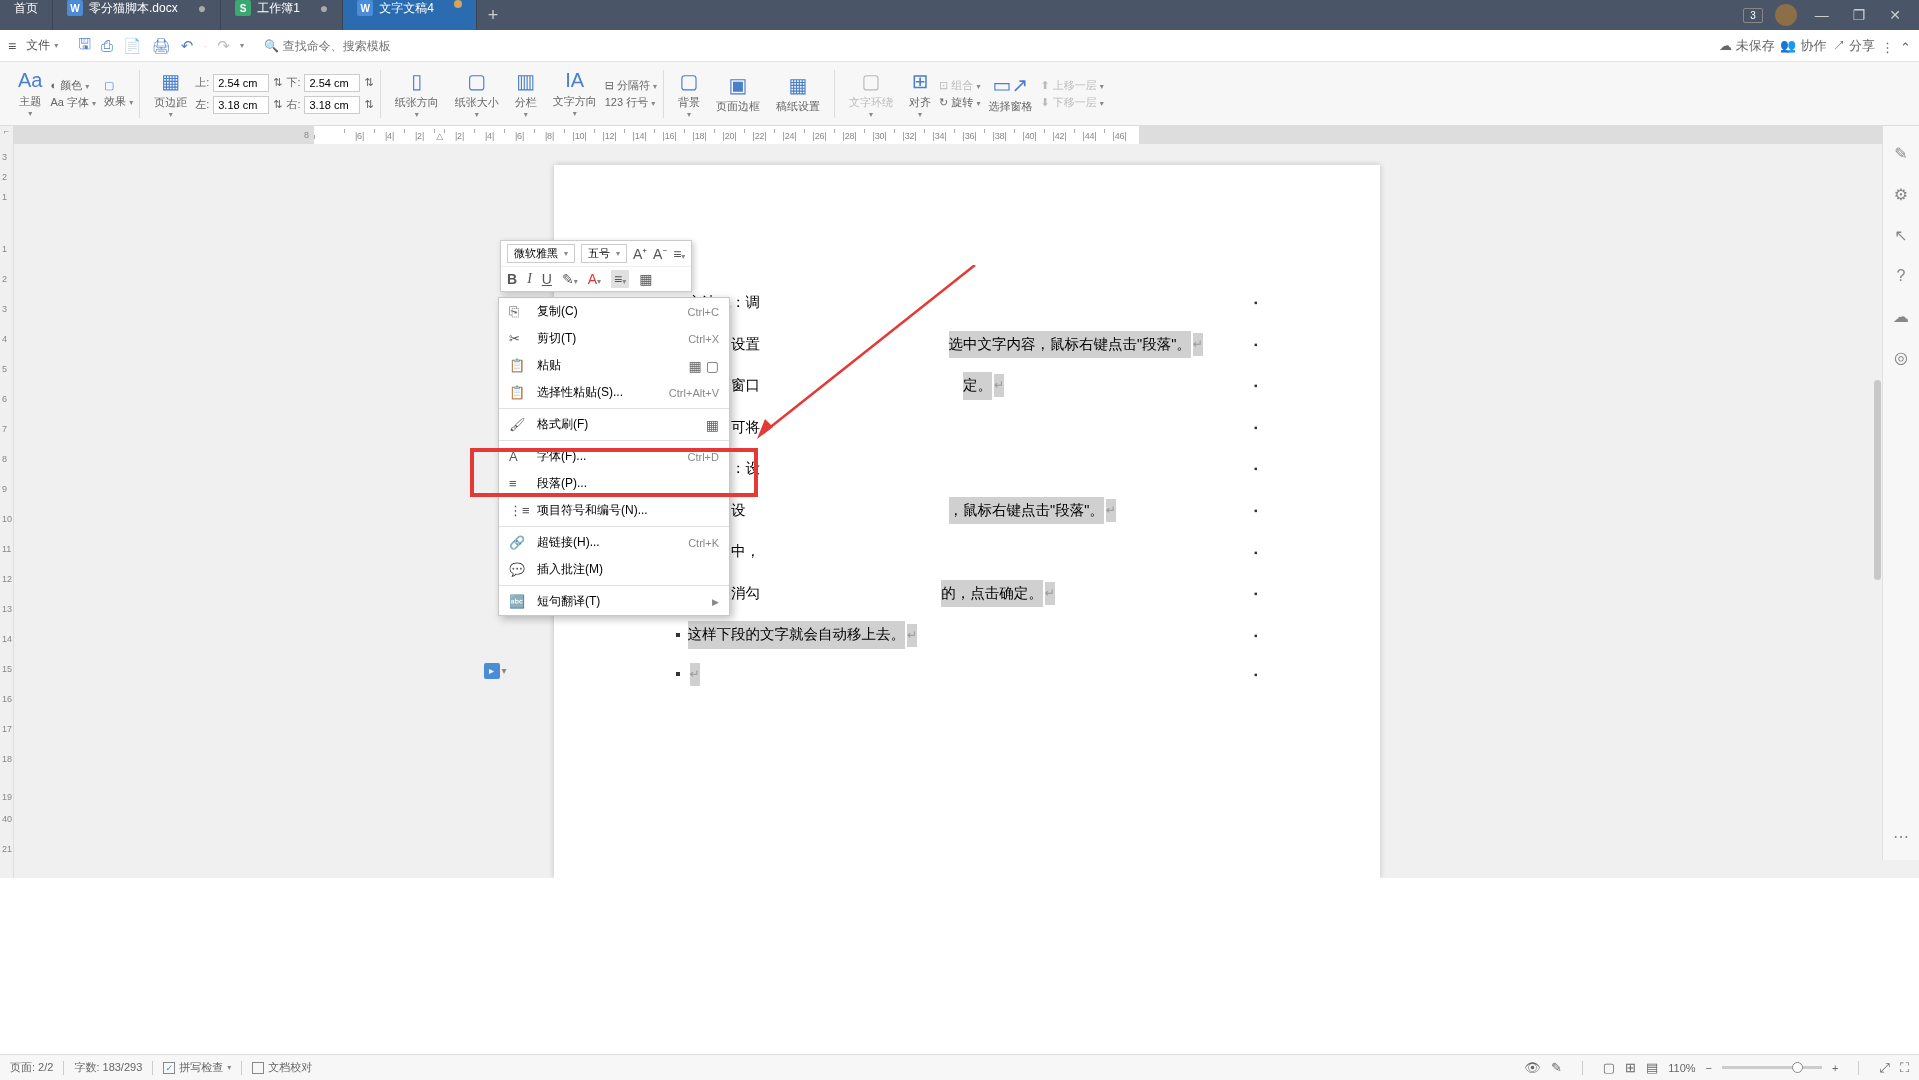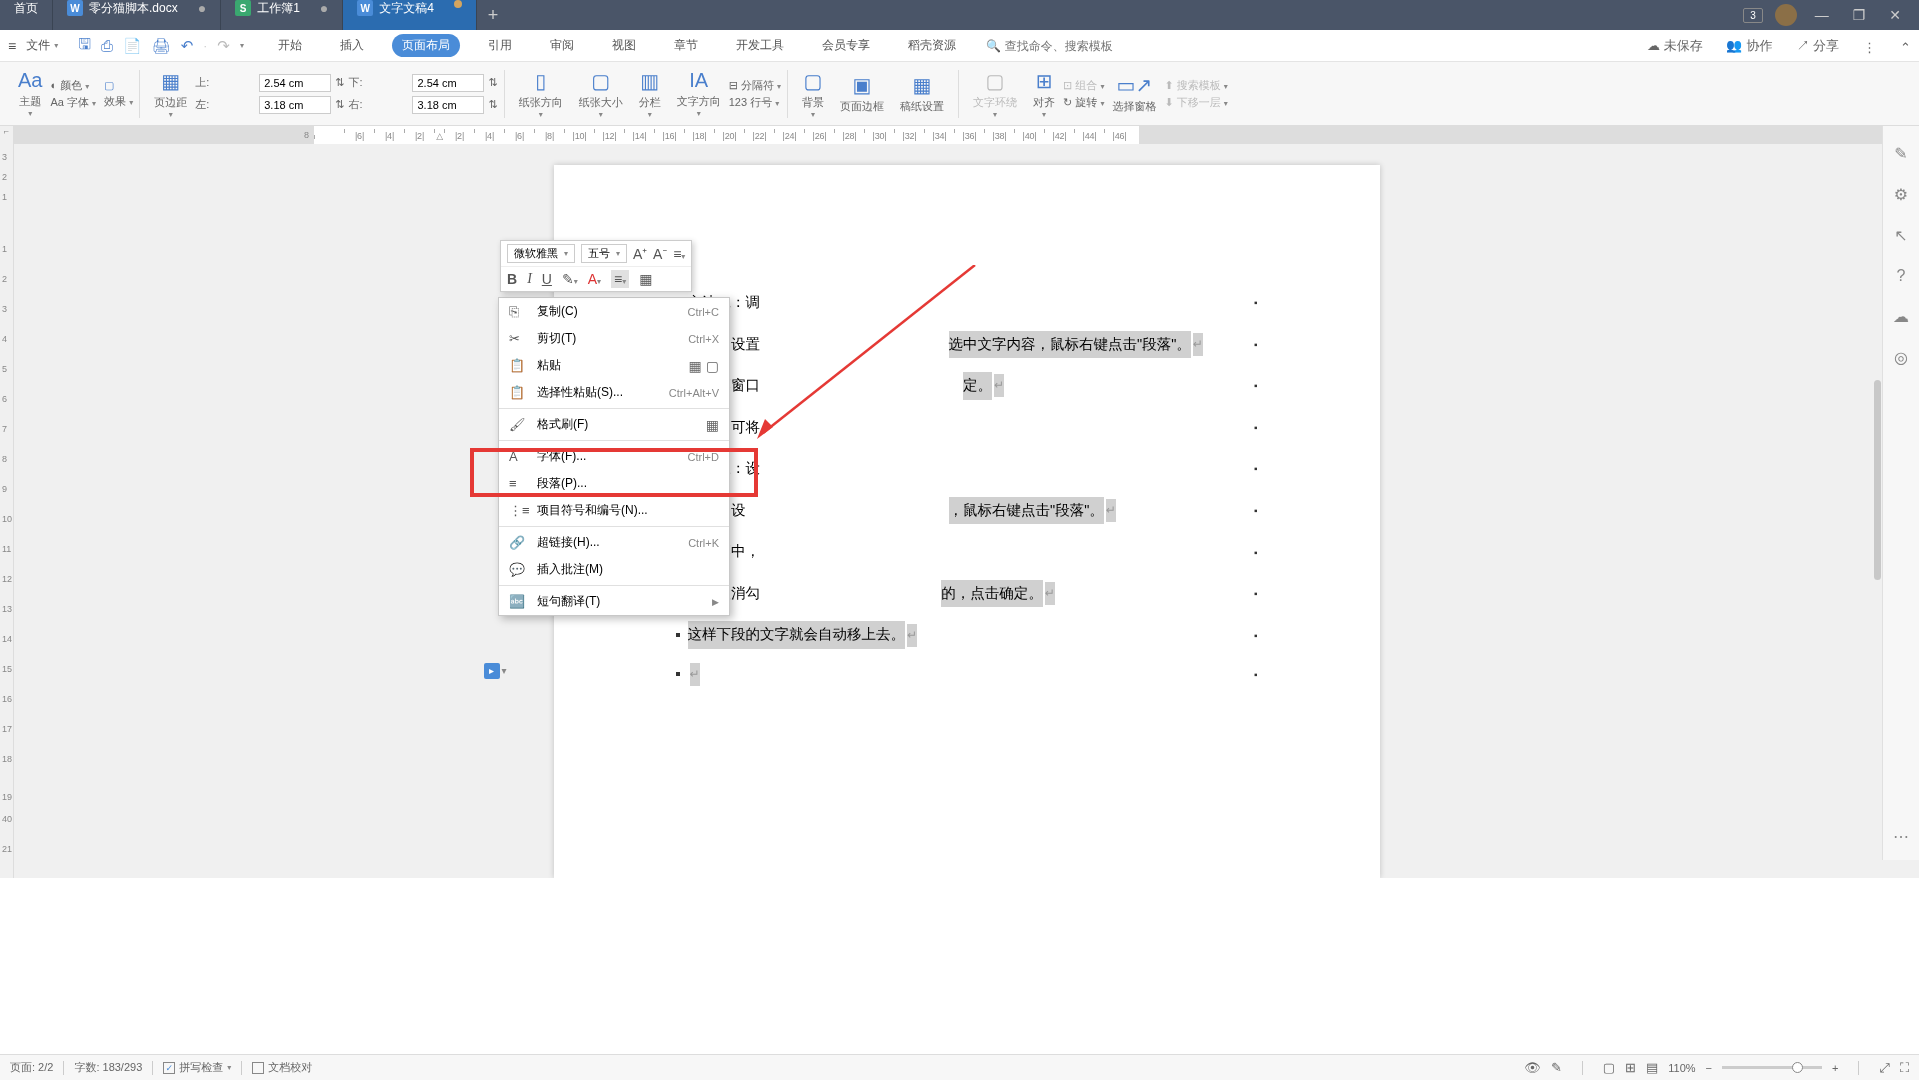--- a/index.html
+++ b/index.html
@@ -25,32 +25,32 @@
 .hamburger { font-size: 14px; }
 .file-menu { display: flex; align-items: center; gap: 4px; padding: 2px 6px; }
 .qat { display: flex; align-items: center; gap: 10px; margin-left: 10px; }
 .qat-ico { color: #4a7fcc; font-size: 15px; }
 .qat-sep { color: #ccc; }
 .tabs-menu { display: flex; gap: 18px; margin-left: 20px; }
 .tabs-menu .mtab { padding: 3px 10px; cursor: pointer; }
 .tabs-menu .mtab.active { background: #4a8cd8; color: #fff; border-radius: 12px; }
 .search-box { margin-left: 16px; display: flex; align-items: center; gap: 4px; color: #aaa; }
 .search-box input { border: none; outline: none; font-size: 12px; width: 140px; color: #888; }
-.mb-right { margin-left: auto; display: flex; align-items: flex-end; gap: 24px; color: #666; }
+.mb-right { margin-left: auto; display: flex; align-items: flex-end; gap: 6px; color: #666; }
 .mb-right .ico { font-size: 13px; }
 
 
 .ribbon { height: 64px; background: #f7f7f7; border-bottom: 1px solid #ddd; display: flex; align-items: center; padding: 0 10px; font-size: 11px; color: #666; }
 .rgroup { display: flex; flex-direction: column; align-items: center; justify-content: center; height: 100%; padding: 0 8px; }
 .rsep { width: 1px; height: 48px; background: #ddd; margin: 0 6px; }
 .rico { font-size: 20px; color: #4a7fcc; margin-bottom: 2px; }
 .rico.gray { color: #bbb; }
 .margins { display: flex; flex-direction: column; gap: 4px; font-size: 11px; }
 .mrow { display: flex; align-items: center; gap: 4px; }
-.mrow input { width: 72px; border: 1px solid #ccc; font-size: 11px; padding: 2px 4px; margin-left: 46px; }
+.mrow input { width: 56px; border: 1px solid #ccc; font-size: 11px; padding: 2px 4px; }
 .dd { font-size: 8px; color: #888; }
 
 
 .ruler-area { height: 18px; background: #fff; display: flex; position: relative; }
 .ruler-v-head { width: 14px; background: #f0f0f0; border-right: 1px solid #ddd; font-size: 9px; text-align: center; color: #888; }
 .ruler-h { flex: 1; position: relative; background: linear-gradient(to right, #ddd 0, #ddd 300px, #fff 300px, #fff 1125px, #ddd 1125px); font-size: 9px; color: #888; overflow: hidden; display: flex; align-items: center; }
 .ruler-ticks { position: absolute; left: 300px; white-space: nowrap; font-size: 9px; letter-spacing: -0.2px; }
 .ruler-ticks span { display: inline-block; width: 30px; text-align: center; border-left: 1px solid #aaa; height: 4px; line-height: 14px; }
 .ruler-left { position: absolute; left: 290px; font-size: 9px; }
 
@@ -149,32 +149,20 @@
       </span>
     <div class="qat">
       <span class="qat-ico">🖫</span>
       <span class="qat-ico">⎙</span>
       <span class="qat-ico">📄</span>
       <span class="qat-ico">🖨</span>
       <span class="qat-ico">↶</span>
       <span class="qat-sep">·</span>
       <span class="qat-ico" style="color:#bbb">↷</span>
       <span class="dd">▾</span>
-    </div>
-    <div class="tabs-menu">
-      <span class="mtab">开始</span>
-      <span class="mtab">插入</span>
-      <span class="mtab active">页面布局</span>
-      <span class="mtab">引用</span>
-      <span class="mtab">审阅</span>
-      <span class="mtab">视图</span>
-      <span class="mtab">章节</span>
-      <span class="mtab">开发工具</span>
-      <span class="mtab">会员专享</span>
-      <span class="mtab">稻壳资源</span>
     </div>
     <div class="search-box">
       <span>🔍</span>
       <input placeholder="查找命令、搜索模板" style="">
     </div>
   </div>
   <div class="mb-right">
     <span class="ico">☁ <span>未保存</span></span>
     <span class="ico">👥 <span>协作</span></span>
     <span class="ico">↗ <span>分享</span></span>
@@ -273,21 +261,21 @@
     </div>
   <div style="display:flex;flex-direction:column;gap:2px">
     <span style="color:#bbb">⊡ <span>组合</span> <span class="dd">▾</span></span>
     <span>↻ <span>旋转</span> <span class="dd">▾</span></span>
   </div>
   <div class="rgroup">
       <span class="rico">▭↗</span>
       <span>选择窗格</span>
     </div>
   <div style="display:flex;flex-direction:column;gap:2px;color:#bbb">
-    <span>⬆ <span>搜索模板</span> <span class="dd">▾</span></span>
+    <span>⬆ <span>上移一层</span> <span class="dd">▾</span></span>
     <span>⬇ <span>下移一层</span> <span class="dd">▾</span></span>
   </div>
 </div>
 
 <div class="ruler-area">
   <div class="ruler-v-head">⌐</div>
   <div class="ruler-h">
     <span class="ruler-left">8</span>
     <div class="ruler-ticks">
       <span></span><span>|6|</span><span>|4|</span><span>|2|</span><span style="width:10px">△</span><span>|2|</span><span>|4|</span><span>|6|</span><span>|8|</span><span>|10|</span><span>|12|</span><span>|14|</span><span>|16|</span><span>|18|</span><span>|20|</span><span>|22|</span><span>|24|</span><span>|26|</span><span>|28|</span><span>|30|</span><span>|32|</span><span>|34|</span><span>|36|</span><span>|38|</span><span>|40|</span><span>|42|</span><span>|44|</span><span>|46|</span>

